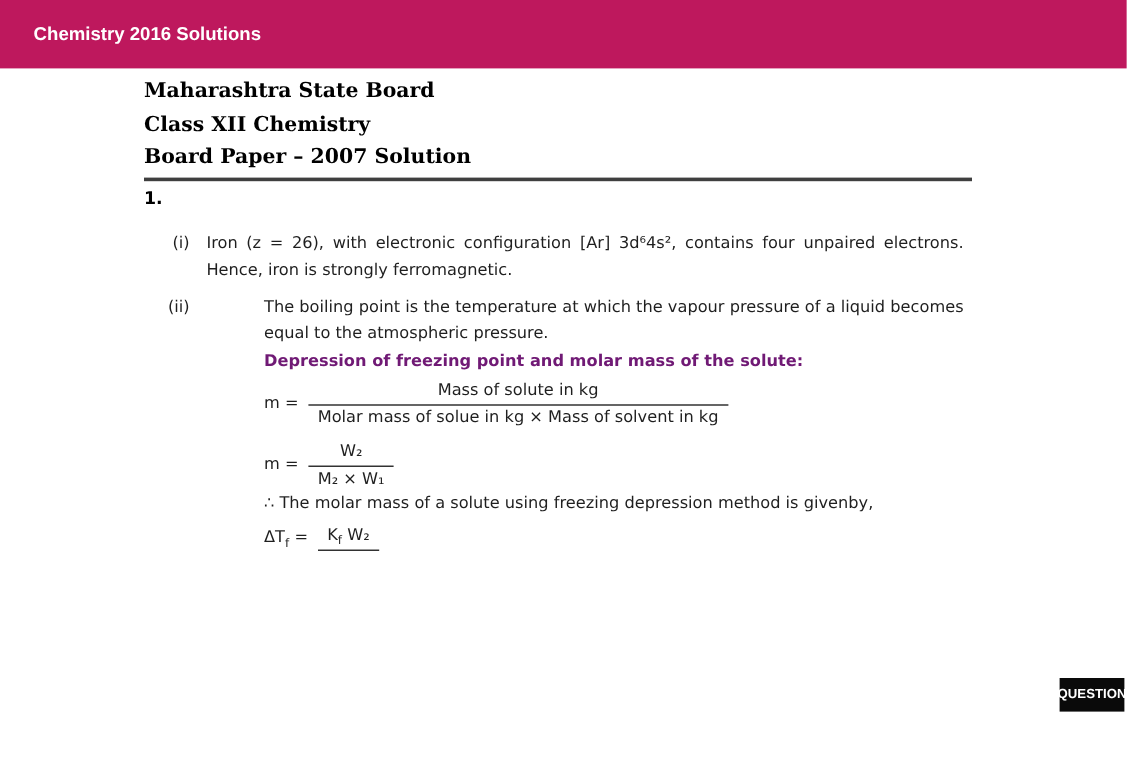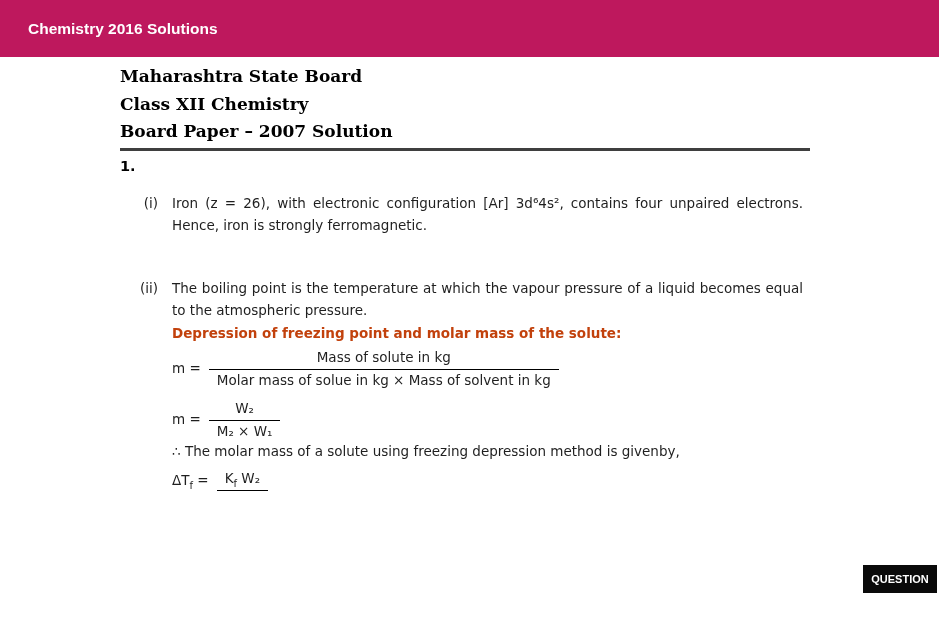--- a/index.html
+++ b/index.html
@@ -57,39 +57,39 @@
   }
   .question-number {
     font-weight: bold;
     font-size: 14.5px;
     margin-top: 7px;
     color: #000;
   }
 
   .item { display: flex; }
   .item-1 { margin-top: 18px; }
-  .item-2 { margin-top: 40px; }
+  .item-2 { margin-top: 8px; gap: 48px; }
   .item-label {
     flex: 0 0 52px;
     text-align: right;
     padding-right: 14px;
     font-size: 13.5px;
     line-height: 22.5px;
   }
   .item-body {
     flex: 1;
     font-size: 13.5px;
     line-height: 22.5px;
     text-align: justify;
   }
   .item-body p { margin: 0; }
   .sub-heading {
     font-weight: bold;
     margin-top: 22px;
-    color: #c2410c;
+    color: #701a75;
   }
 
   
   .formula-row {
     display: flex;
     align-items: center;
     text-align: left;
     font-size: 13.5px;
     line-height: 17px;
   }
@@ -112,21 +112,21 @@
     display: block;
     padding: 2px 8px 0 8px;
   }
   sub { font-size: 10px; line-height: 0; }
 
   
   .question-badge {
     position: absolute;
     top: 565px;
     right: 2px;
-    width: 74px;
+    width: 54px;
     height: 28px;
     background: #0a0a0a;
     color: #ffffff;
     font-family: "Liberation Sans", sans-serif;
     font-weight: bold;
     font-size: 11px;
     display: flex;
     align-items: center;
     justify-content: center;
     cursor: pointer;

